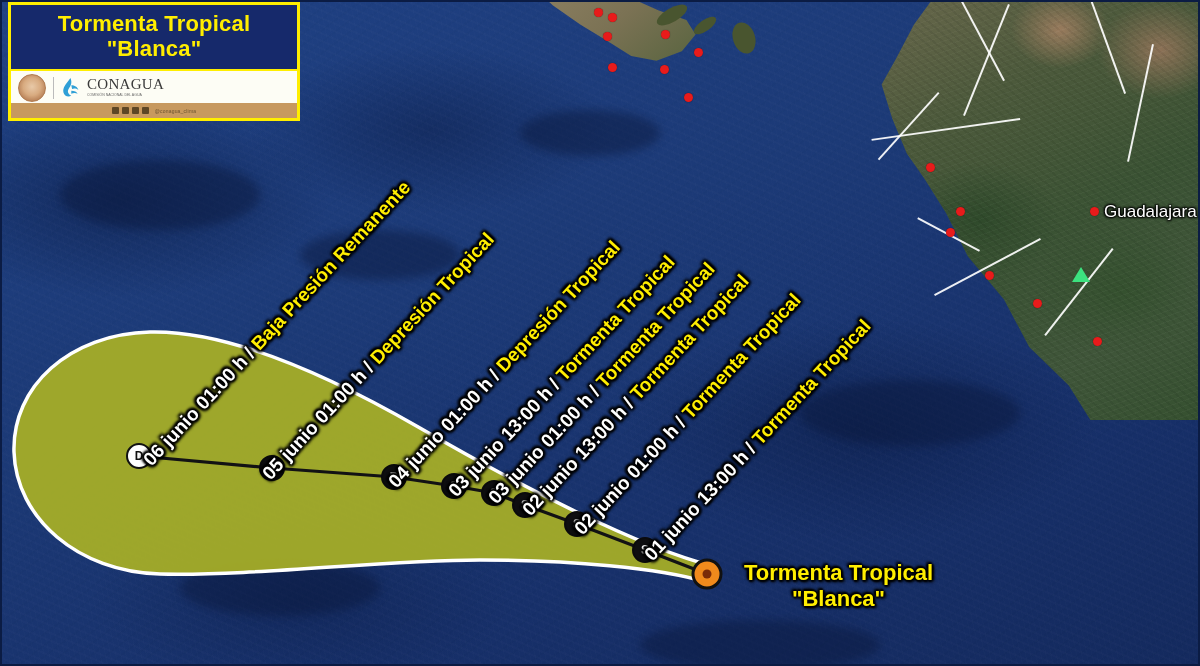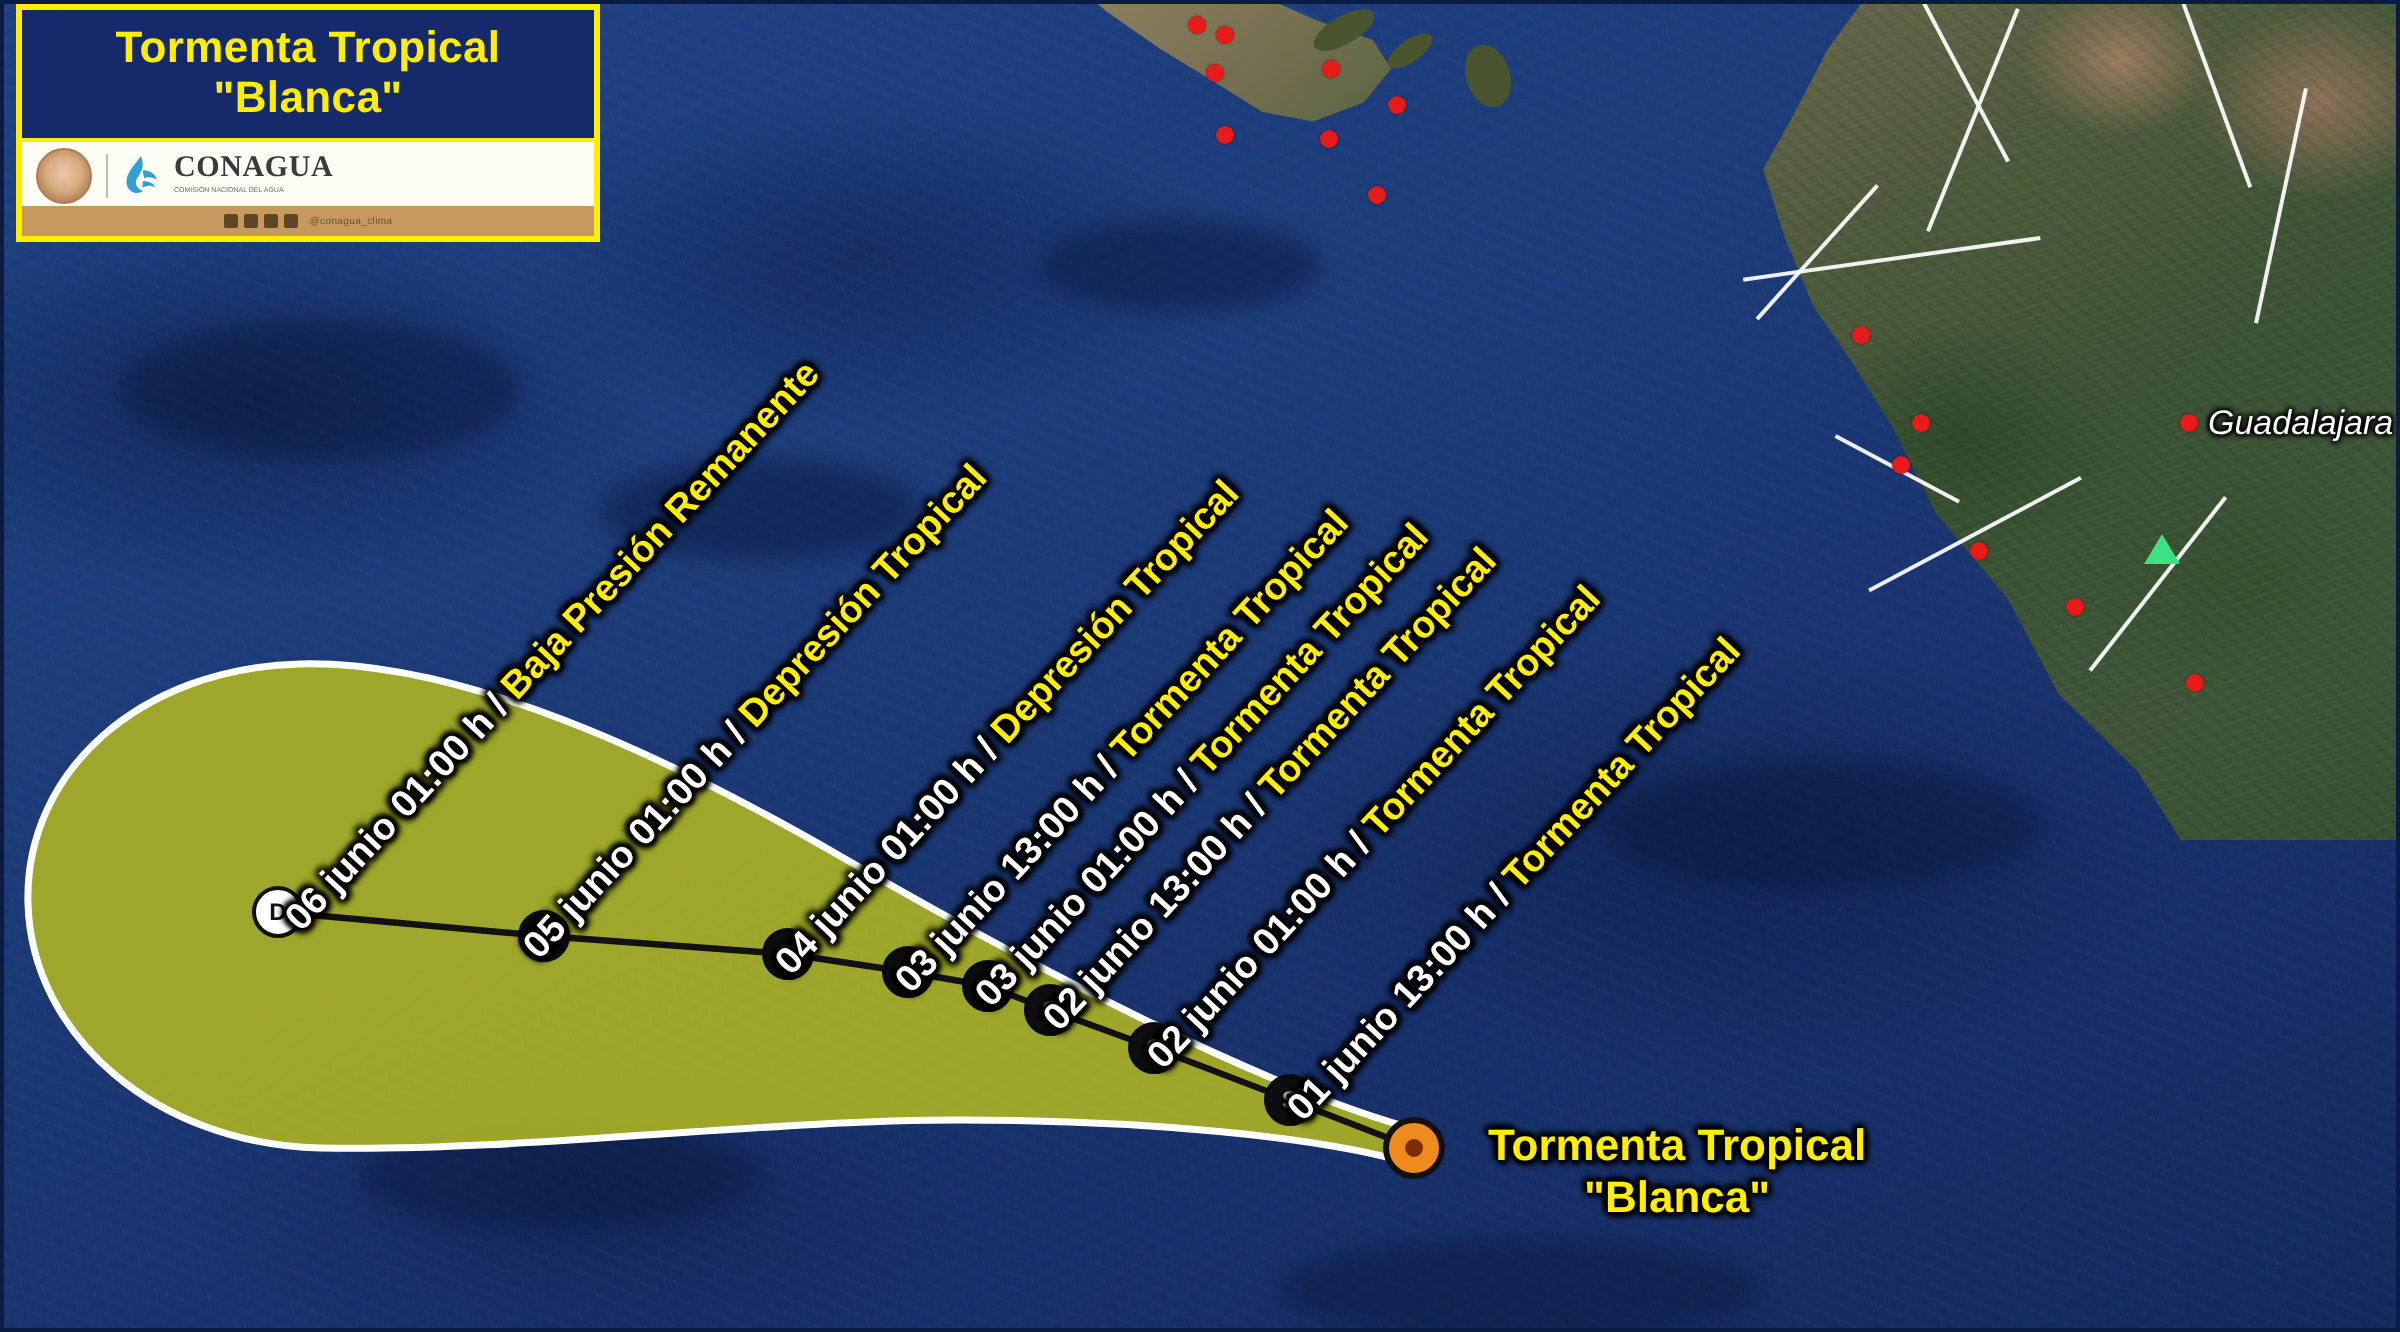--- a/index.html
+++ b/index.html
@@ -53,21 +53,21 @@
     clip-path:polygon(0% 0%,30% 0%,56% 22%,68% 30%,72% 42%,66% 56%,55% 64%,44% 60%,34% 48%,22% 34%,10% 18%);
   }
   .isla{position:absolute;background:#49552f;border-radius:50%;}
 
   
   .border{position:absolute;border-left:2px solid rgba(255,255,255,.92);transform-origin:0 0;}
 
   
   .city{position:absolute;width:9px;height:9px;border-radius:50%;background:#e81b1b;box-shadow:0 0 1px rgba(0,0,0,.6);}
   .city-label{position:absolute;color:#fff;font-size:17px;font-weight:400;
-    text-shadow:1px 1px 2px #000,-1px -1px 2px #000,1px -1px 2px #000,-1px 1px 2px #000;white-space:nowrap;font-style:italic;}
+    text-shadow:1px 1px 2px #000,-1px -1px 2px #000,1px -1px 2px #000,-1px 1px 2px #000;white-space:nowrap;}
   .volcano{position:absolute;width:0;height:0;border-left:9px solid transparent;border-right:9px solid transparent;border-bottom:15px solid #3ce27f;}
 
   
   .cone-svg{position:absolute;left:0;top:0;width:1200px;height:666px;pointer-events:none;}
 
   
   .marker{
     position:absolute;width:22px;height:22px;border-radius:50%;
     background:#0e0e10;border:2px solid #0a0a0c;
     color:#fff;font-size:12px;font-weight:bold;
@@ -117,21 +117,21 @@
   }
   .sem-seal{width:26px;height:26px;border-radius:50%;
     background:radial-gradient(circle at 50% 45%,#e8c9a8 0%,#d8ab80 45%,#9d5e36 100%);
     border:1px solid #b07b50;flex:0 0 auto;}
   .sem-text{display:flex;flex-direction:column;line-height:1;}
   .sem-text .big{color:#9b1b33;font-family:"Liberation Serif",serif;font-weight:bold;font-size:15px;letter-spacing:.3px;}
   .sem-text .small{color:#9b1b33;font-size:3.5px;letter-spacing:.2px;margin-top:2px;}
   .divider{width:1px;height:22px;background:#bbb;flex:0 0 auto;}
   .cona-drop{width:19px;height:21px;flex:0 0 auto;}
   .cona-text{display:flex;flex-direction:column;line-height:1;}
-  .cona-text .big{color:#3a3a3a;font-family:"Liberation Serif",serif;font-weight:bold;font-size:15px;letter-spacing:.3px;}
+  .cona-text .big{color:#3a3a3a;font-family:"Liberation Serif",serif;font-weight:normal;font-size:15px;letter-spacing:.3px;}
   .cona-text .small{color:#6a6a6a;font-size:3.5px;margin-top:2px;}
   .social-bar{
     background:#c7995f;border:3px solid #ffee00;border-top:none;
     height:15px;display:flex;align-items:center;justify-content:center;gap:3px;
   }
   .soc{width:7px;height:7px;background:#5d4726;border-radius:1px;}
   .soc-handle{color:#6b5330;font-size:5px;margin-left:3px;letter-spacing:.2px;}
 
   .edge-frame{position:absolute;inset:0;border:2px solid #0b1c44;pointer-events:none;}
 </style>

